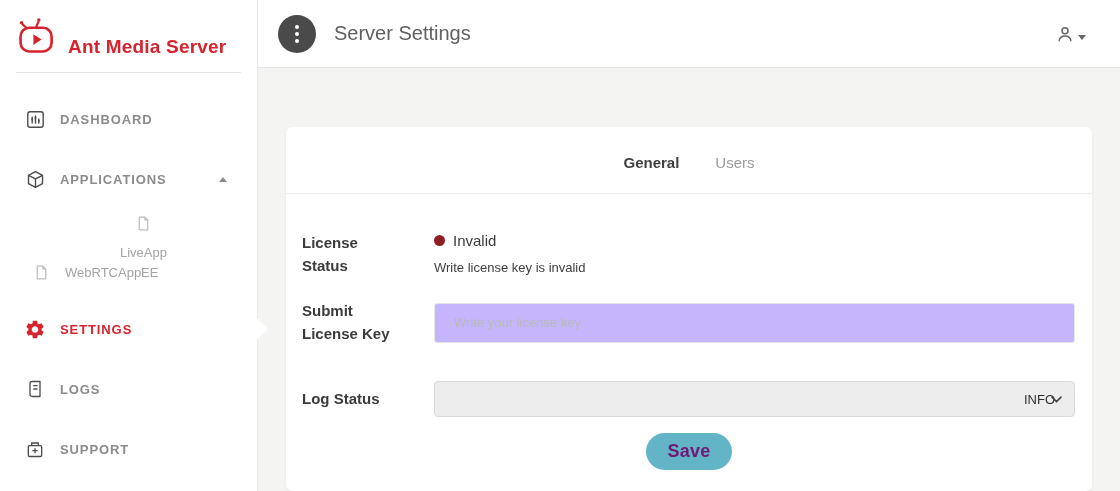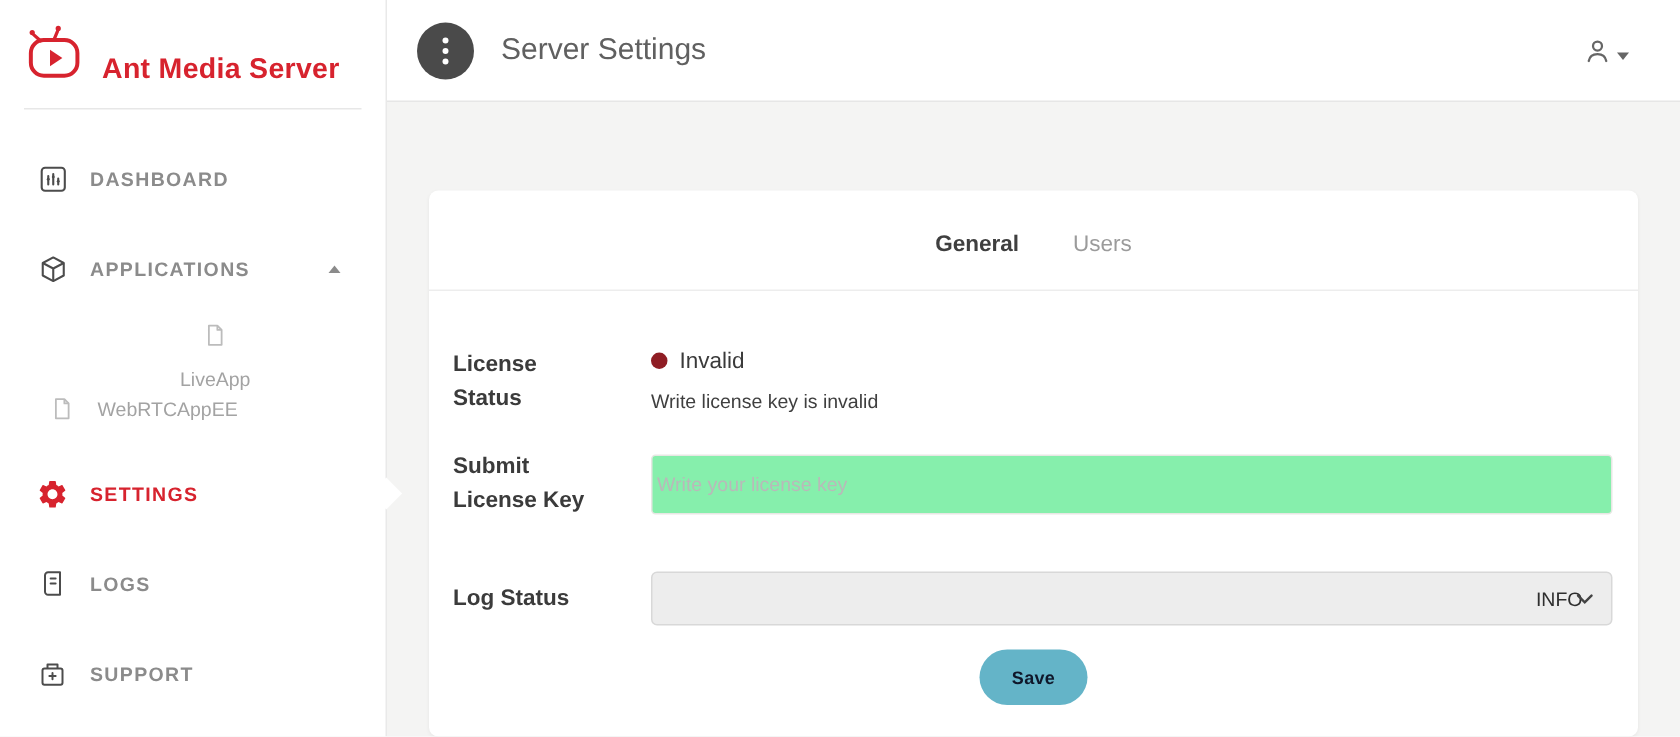--- a/index.html
+++ b/index.html
@@ -102,39 +102,39 @@
   .field-label { font-size:15px; font-weight:700; color:#3b3b3b; max-width:95px; line-height:1.5; }
 
   .row-license { margin-top:38px; }
   .status-line { display:flex; align-items:center; gap:8px; }
   .status-dot { width:11px; height:11px; border-radius:50%; background:#8f1d24; }
   .status-value { font-size:15px; color:#3a3a3a; font-weight:500; }
   .status-desc { font-size:13px; color:#3f3f3f; margin-top:11px; }
 
   .row-key { margin-top:23px; }
   .text-input {
-    width:100%; height:40px; background:#86efac; border:1px solid #e7e7e4;
-    border-radius:3px; padding:0 3px; font-size:13px; color:#333; font-family:inherit;
+    width:100%; height:40px; background:#c4b5fd; border:1px solid #e7e7e4;
+    border-radius:3px; padding:0 19px; font-size:13px; color:#333; font-family:inherit;
     outline:none;
   }
   .text-input::placeholder { color:#b9b9b9; }
 
   .row-log { margin-top:36px; }
   .select-wrap { position:relative; width:100%; }
   .select-wrap select {
     width:100%; height:36px; background:#ededed; border:1px solid #d8d8d8;
     border-radius:4px; padding:0 19px; font-size:13px; color:#2f2f2f;
     appearance:none; -webkit-appearance:none; font-family:inherit; cursor:pointer; outline:none;text-align:right;
   }
   .select-caret { position:absolute; right:13px; top:50%; transform:translateY(-42%); pointer-events:none; display:flex; }
 
   .save-btn {
     display:block; margin:16px auto 0 auto; height:37px; padding:0 22px;
-    background:#64b4c8; color:#0f172a; border:none; border-radius:19px;
-    font-size:12px; font-weight:700; letter-spacing:.2px; cursor:pointer; font-family:inherit;
+    background:#64b4c8; color:#701a75; border:none; border-radius:19px;
+    font-size:18px; font-weight:700; letter-spacing:.2px; cursor:pointer; font-family:inherit;
   }
 </style>
 </head>
 <body>
 
 <div class="app">
 
   <aside class="sidebar">
     <div class="logo-row">
       <span>

